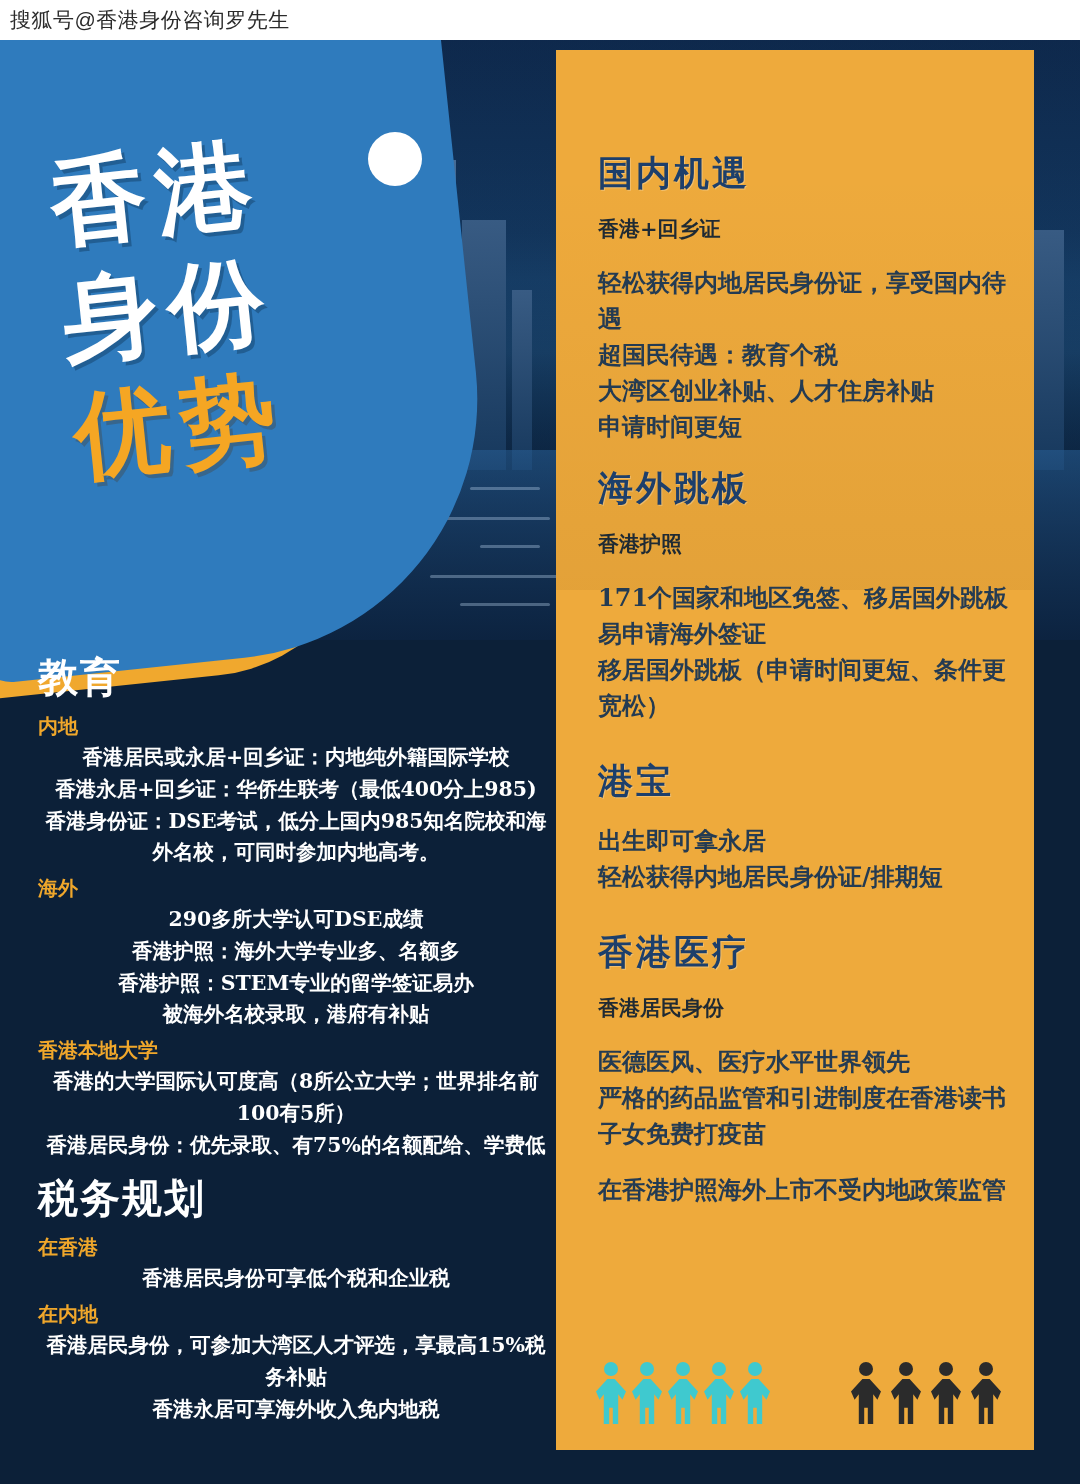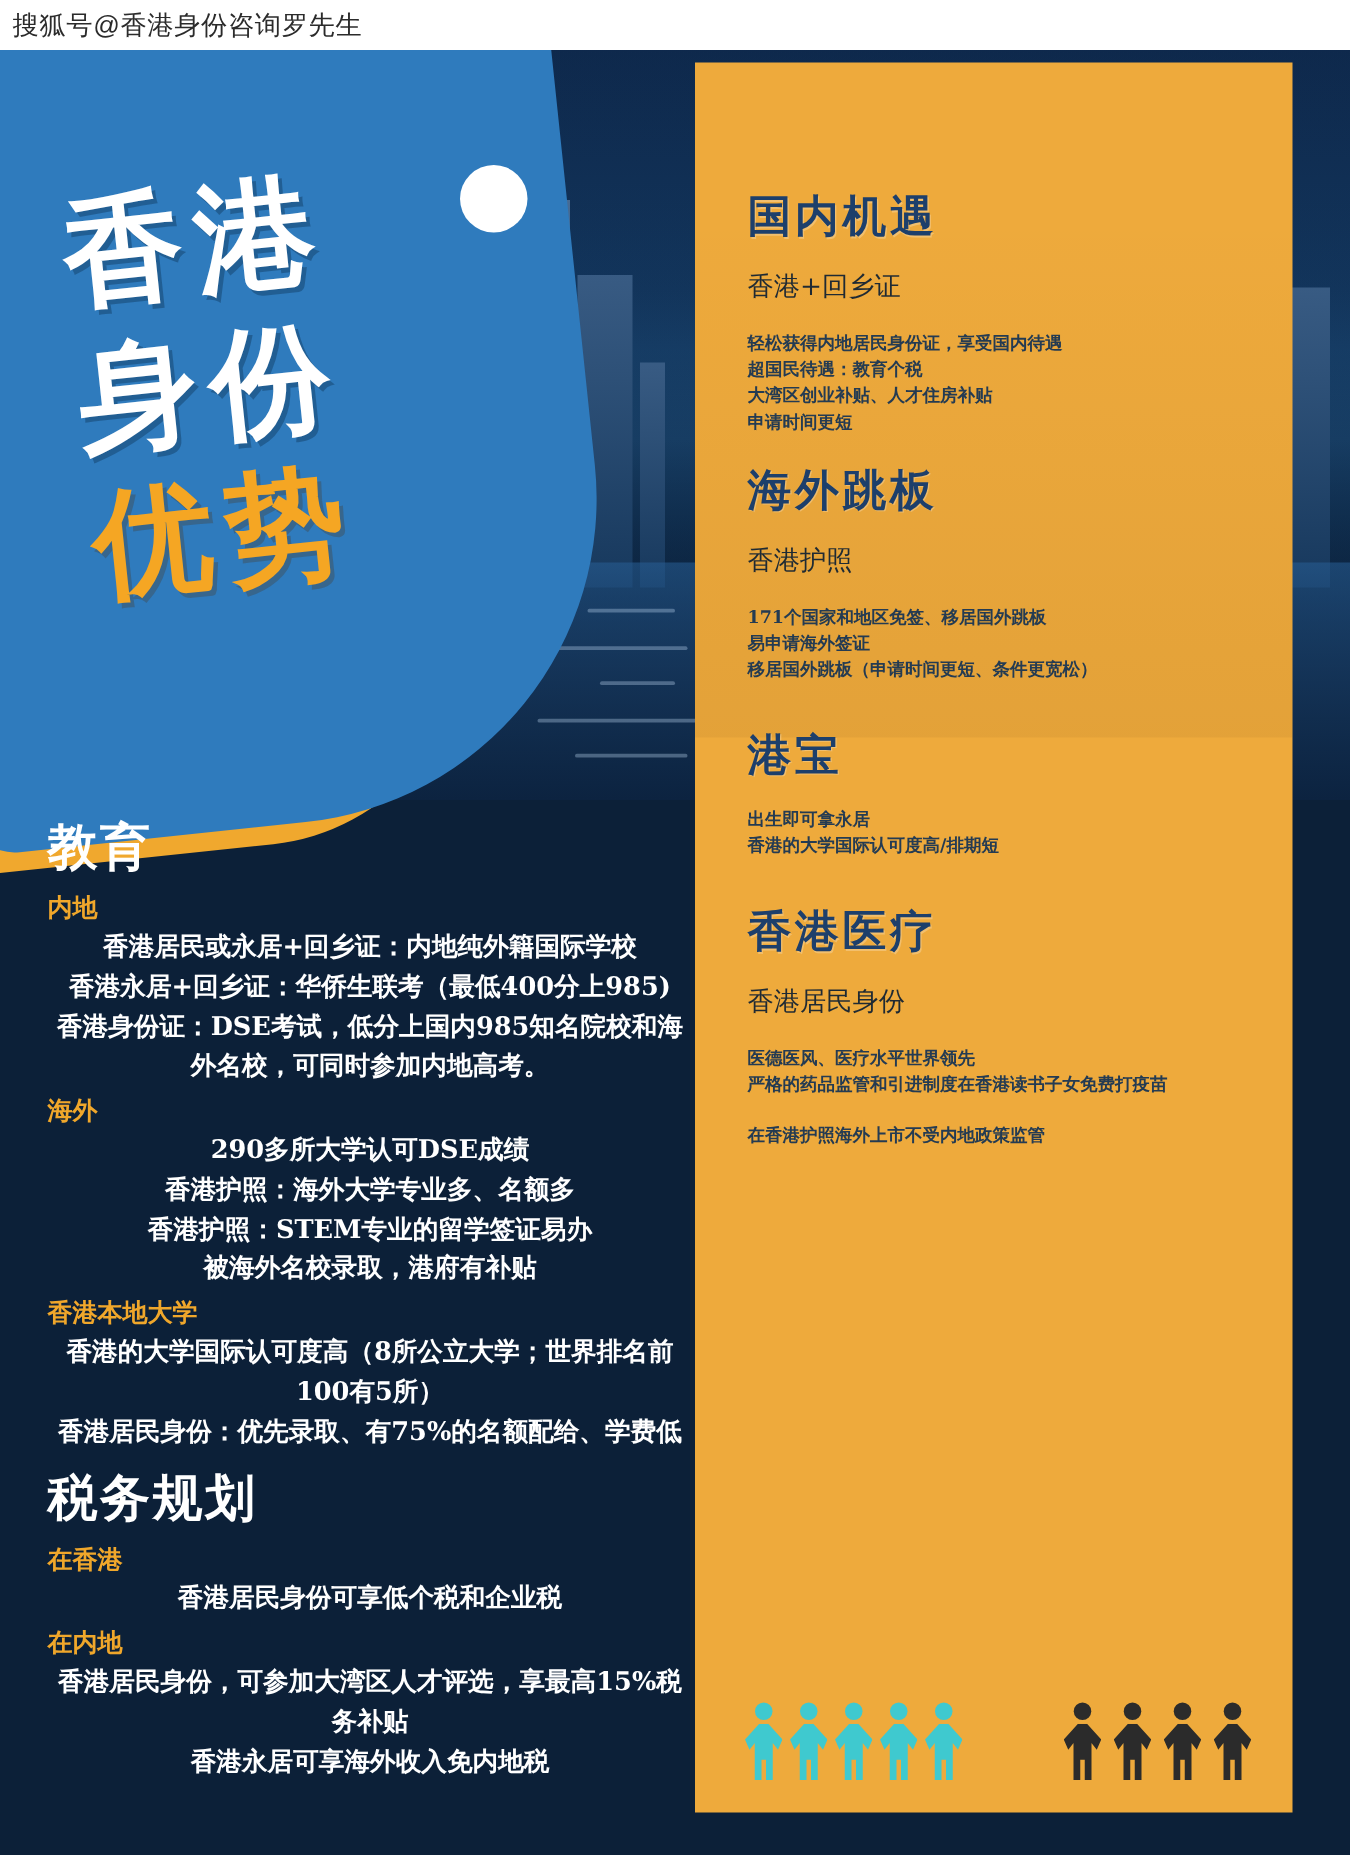--- a/index.html
+++ b/index.html
@@ -192,29 +192,29 @@
     font-family: "DejaVu Sans", sans-serif;
     font-weight: bold;
     font-size: 35px;
     color: #1d3f6b;
     letter-spacing: 3px;
     margin: 0 0 18px 0;
     text-shadow: 1px 1px 0 rgba(255,255,255,0.25);
   }
   .op-sub {
     font-family: "DejaVu Serif", serif;
-    font-weight: normal;
+    font-weight: bold;
     font-size: 21px;
     color: #1f2a33;
     margin: 0 0 22px 0;
   }
   .op-line {
     font-family: "DejaVu Serif", serif;
     font-weight: bold;
-    font-size: 14px;
+    font-size: 24px;
     line-height: 1.5;
     color: #243b52;
     margin: 0;
   }
   .op-gap { height: 34px; }
   .op-gap-sm { height: 20px; }
 
   
   .people {
     position: absolute;
@@ -337,21 +337,21 @@
       <div class="op-title">海外跳板</div>
       <div class="op-sub">香港护照</div>
       <p class="op-line">171个国家和地区免签、移居国外跳板</p>
       <p class="op-line">易申请海外签证</p>
       <p class="op-line">移居国外跳板（申请时间更短、条件更宽松）</p>
 
       <div class="op-gap"></div>
 
       <div class="op-title">港宝</div>
       <p class="op-line">出生即可拿永居</p>
-      <p class="op-line">香港的大学国际认可度高/排期短</p>
+      <p class="op-line">轻松获得内地居民身份证/排期短</p>
 
       <div class="op-gap"></div>
 
       <div class="op-title">香港医疗</div>
       <div class="op-sub">香港居民身份</div>
       <p class="op-line">医德医风、医疗水平世界领先</p>
       <p class="op-line">严格的药品监管和引进制度在香港读书子女免费打疫苗</p>
 
       <div class="op-gap-sm"></div>
 

